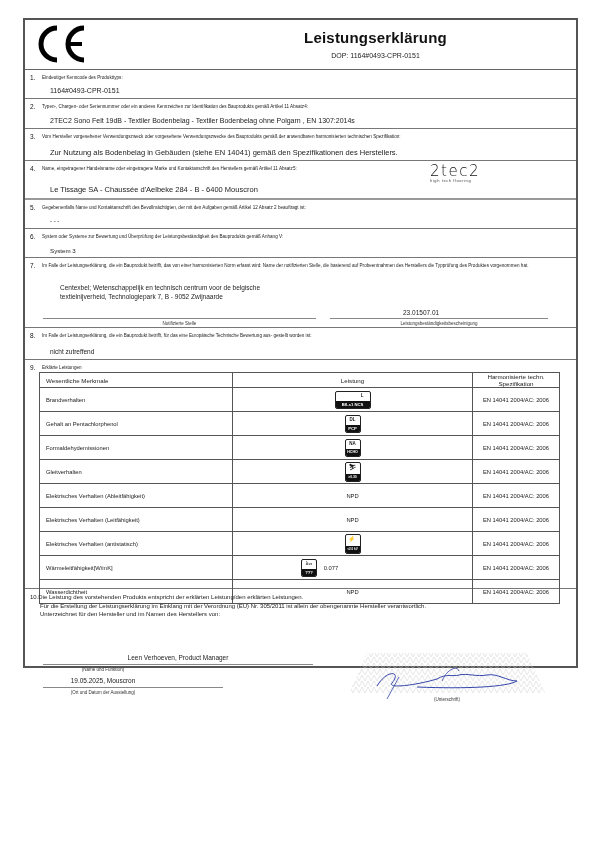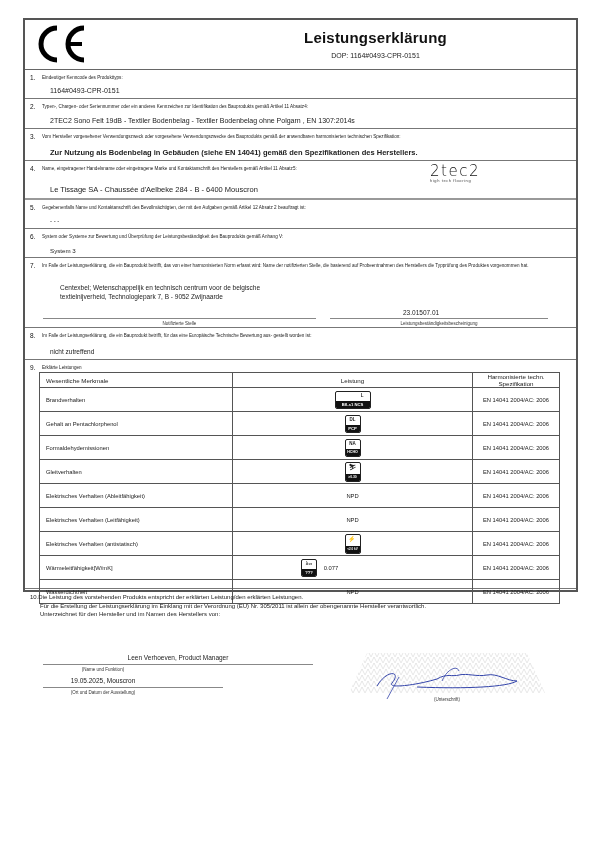--- a/index.html
+++ b/index.html
@@ -1,17 +1,17 @@
 <!DOCTYPE html>
 <html><head>
 <meta charset="utf-8">
 <style>
   html, body { margin:0; padding:0; background:#ffffff; }
   body { width:603px; height:853px; position:relative; font-family:"Liberation Sans", sans-serif; color:#111; }
-  .page { position:absolute; left:23px; top:18px; width:555px; height:574px; border:2px solid #555; box-sizing:border-box; background:#fff; }
+  .page { position:absolute; left:23px; top:18px; width:555px; height:650px; border:2px solid #555; box-sizing:border-box; background:#fff; }
   .header { position:relative; height:49px; border-bottom:1px solid #666; }
   .ce-logo { position:absolute; left:10px; top:4px; width:54px; height:40px; }
   .doc-title { position:absolute; left:150px; right:0; top:9px; text-align:center; font-size:15px; font-weight:bold; letter-spacing:0.2px; }
   .doc-sub { position:absolute; left:150px; right:0; top:32px; text-align:center; font-size:7px; color:#222; }
   .sec { position:relative; border-bottom:1px solid #777; box-sizing:border-box; }
   .sec.thick { border-bottom:2px solid #999; }
   .num { position:absolute; left:5px; top:4px; font-size:6.5px; }
   .lbl { position:absolute; left:17px; top:4px; right:6px; font-size:4.6px; line-height:7px; color:#222; }
   .val { position:absolute; left:25px; font-size:7px; color:#222; }
   .val.big { font-size:7.5px; }
@@ -60,21 +60,21 @@
 
   <div class="sec" style="height:30px;">
     <span class="num">2.</span>
     <span class="lbl">Typen-, Chargen- oder Seriennummer oder ein anderes Kennzeichen zur Identifikation des Bauprodukts gemäß Artikel 11 Absatz4:</span>
     <span class="val" style="top:18px;">2TEC2 Sono Felt 19dB - Textiler Bodenbelag - Textiler Bodenbelag ohne Polgarn , EN 1307:2014s</span>
   </div>
 
   <div class="sec" style="height:32px;">
     <span class="num">3.</span>
     <span class="lbl">Vom Hersteller vorgesehener Verwendungszweck oder vorgesehene Verwendungszwecke des Bauprodukts gemäß der anwendbaren harmonisierten technischen Spezifikation:</span>
-    <span class="val big" style="top:19px;font-weight:bold;">Zur Nutzung als Bodenbelag in Gebäuden (siehe EN 14041) gemäß den Spezifikationen des Herstellers.</span>
+    <span class="val big" style="top:19px;">Zur Nutzung als Bodenbelag in Gebäuden (siehe EN 14041) gemäß den Spezifikationen des Herstellers.</span>
   </div>
 
   <div class="sec thick" style="height:39px;">
     <span class="num">4.</span>
     <span class="lbl" style="right:180px;">Name, eingetragener Handelsname oder eingetragene Marke und Kontaktanschrift des Herstellers gemäß Artikel 11 Absatz5:</span>
     <span class="val big" style="top:24px;">Le Tissage SA - Chaussée d'Aelbeke 284 - B - 6400 Mouscron</span>
     <div class="logo2">
       <div class="mark">2tec2</div>
       <div class="tag">high tech flooring</div>
     </div>

